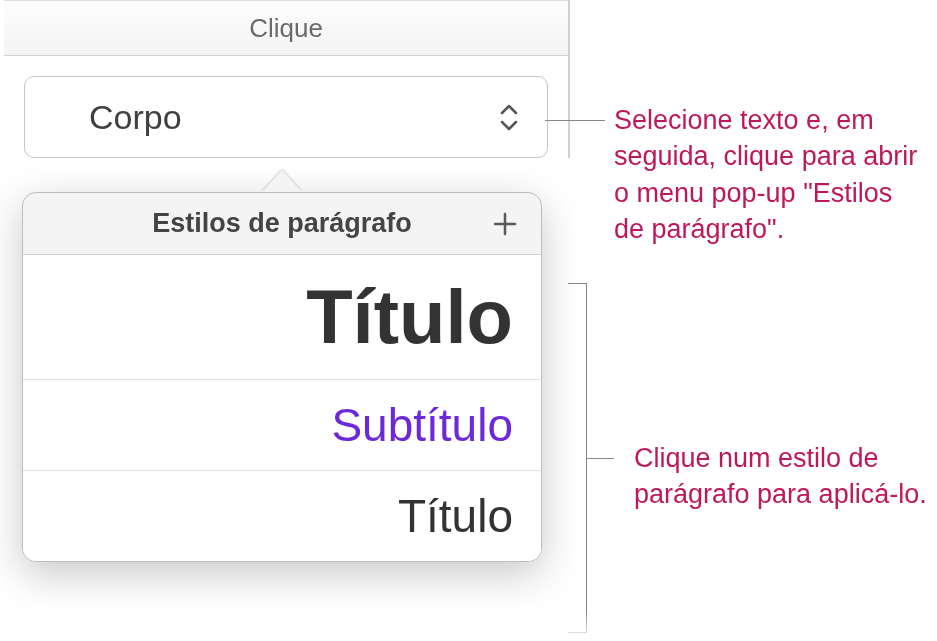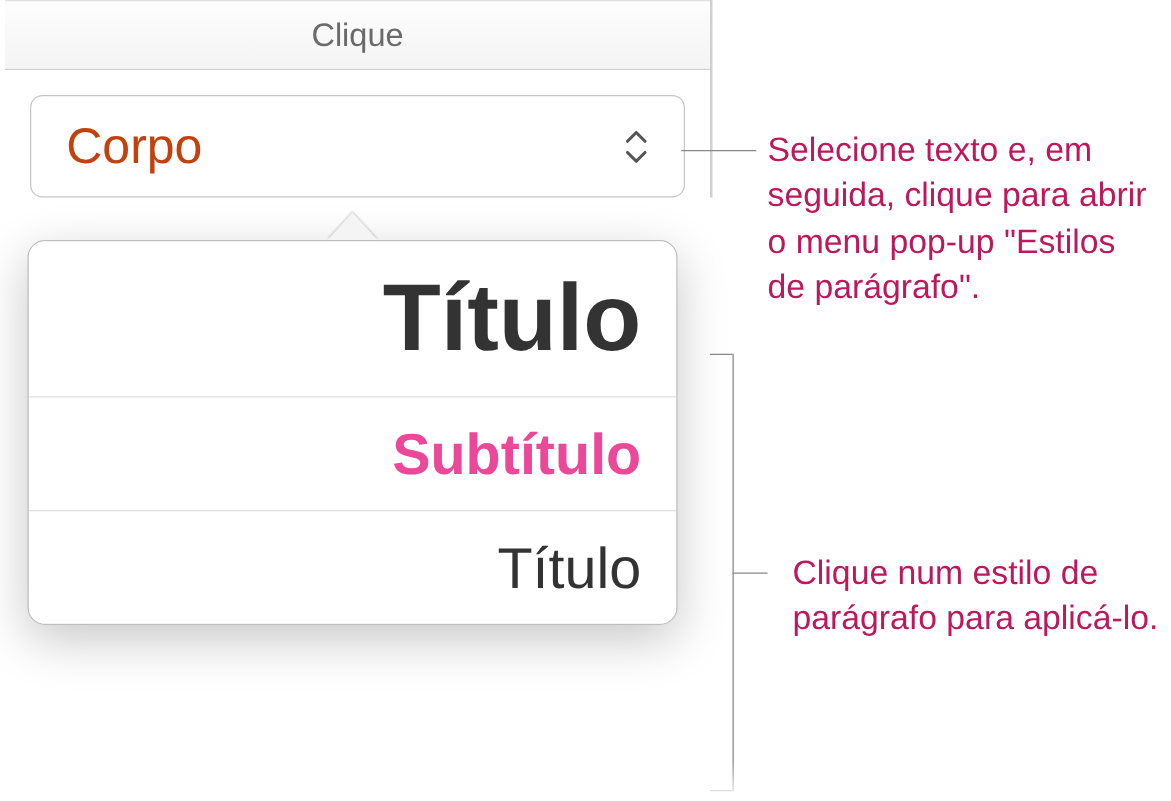--- a/index.html
+++ b/index.html
@@ -40,23 +40,24 @@
       border: 1px solid #c6c6c6;
       border-radius: 10px;
       display: flex;
       align-items: center;
       justify-content: space-between;
       padding: 0 28px;
       background: #fff;
       position: relative;
     }
     .style-select-label {
-      font-size: 40px;
-      color: #c2410c;
+      font-size: 34px;
+      color: #404040;
       font-weight: 400;
+      margin-left: 36px;
     }
     .chevrons {
       display: flex;
       flex-direction: column;
       align-items: center;
       gap: 3px;
     }
     .chevrons svg {
       width: 20px;
       height: 12px;
@@ -123,22 +124,22 @@
       cursor: pointer;
     }
     .style-item.title-large {
       font-size: 76px;
       font-weight: 800;
       line-height: 1.05;
       padding: 22px 28px;
     }
     .style-item.subtitle {
       font-size: 46px;
-      font-weight: 700;
-      color: #ec4899;
+      font-weight: 400;
+      color: #6d28d9;
     }
     .style-item.heading {
       font-size: 46px;
       font-weight: 400;
       color: #333;
       border-bottom: none;
     }
     .fade-bottom {
       position: absolute;
       left: 0;
@@ -225,20 +226,29 @@
       <svg viewBox="0 0 20 12">
           <polyline points="3,3 10,10 17,3" fill="none" stroke="#555" stroke-width="2.5" stroke-linecap="round" stroke-linejoin="round"></polyline>
         </svg>
     </span>
   </div>
 </div>
 
 <div class="popover-arrow"></div>
 
 <div class="popover">
+  <div class="popover-header">
+    <span>Estilos de parágrafo</span>
+    <span class="plus-btn">
+      <svg viewBox="0 0 26 26">
+        <line x1="13" y1="3" x2="13" y2="23" stroke="#5a5a5a" stroke-width="2.5" stroke-linecap="round"></line>
+        <line x1="3" y1="13" x2="23" y2="13" stroke="#5a5a5a" stroke-width="2.5" stroke-linecap="round"></line>
+      </svg>
+    </span>
+  </div>
   <div class="style-list">
     <div class="style-item title-large">
       <span>Título</span>
     </div>
     <div class="style-item subtitle">
       <span>Subtítulo</span>
     </div>
     <div class="style-item heading">
       <span>Título</span>
     </div>

